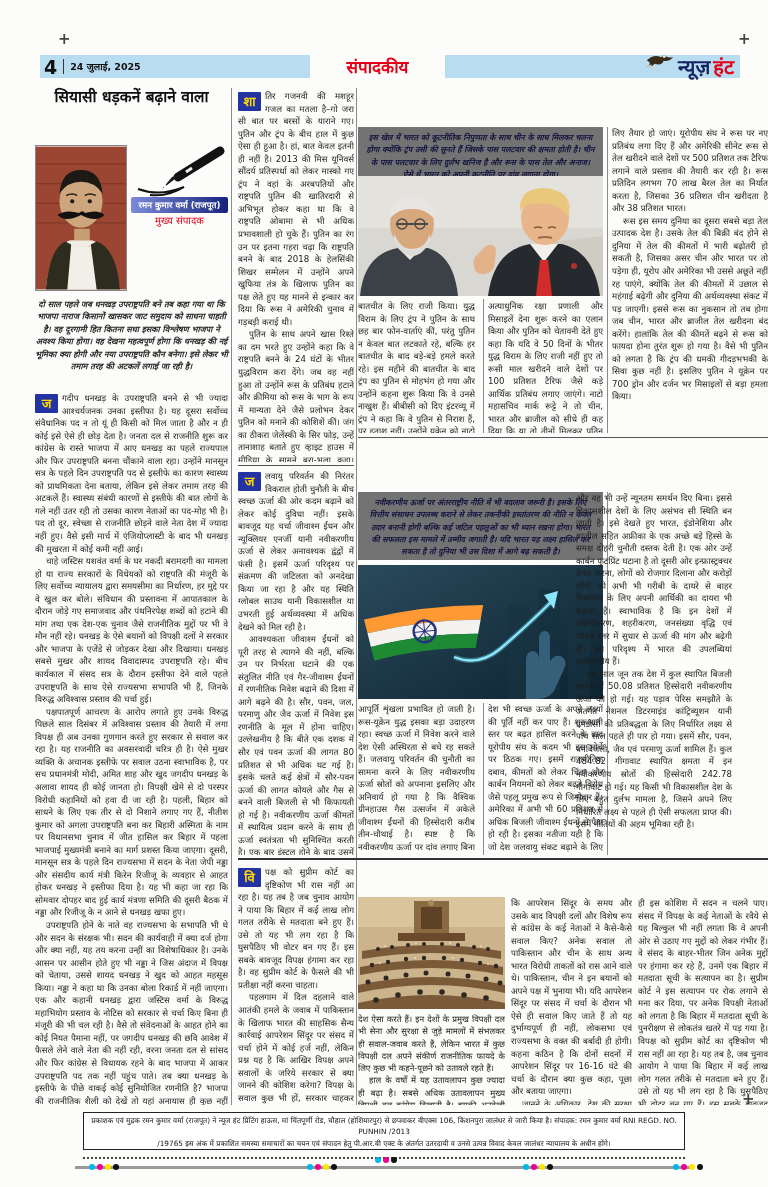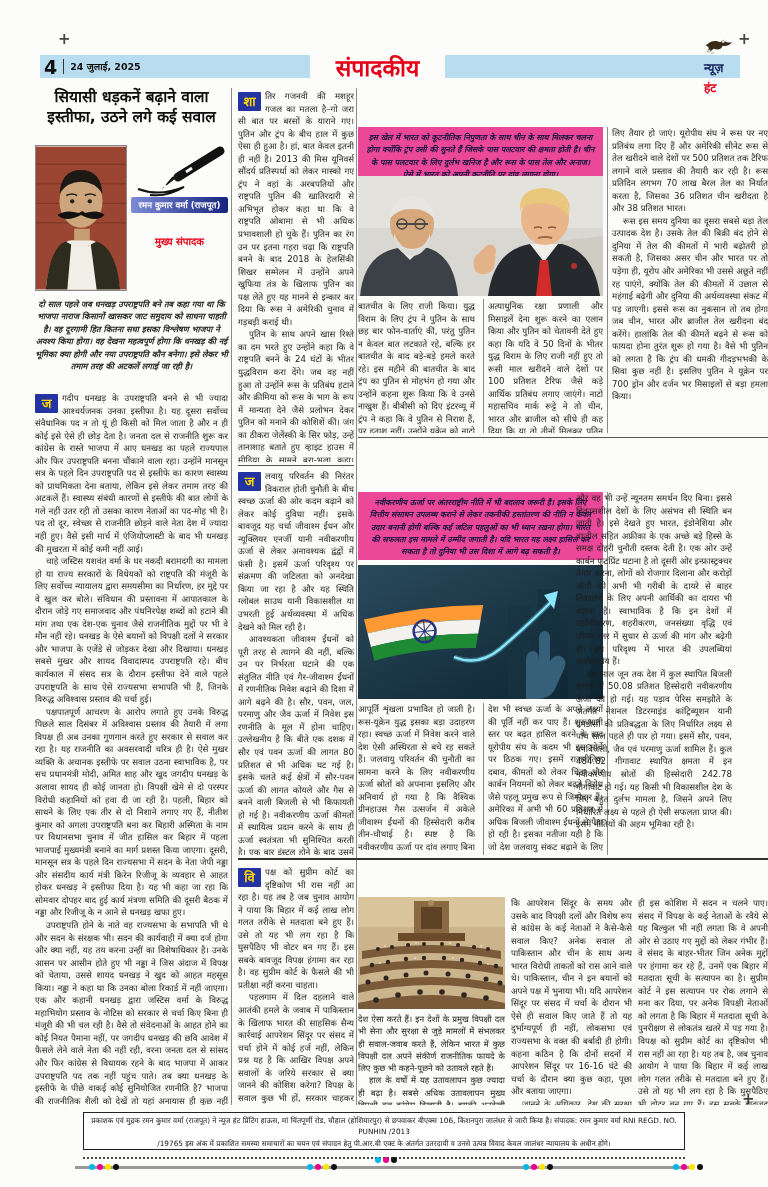--- a/index.html
+++ b/index.html
@@ -9,41 +9,41 @@
   .crop{position:absolute;font-size:15px;color:#444;font-weight:bold;}
   
   #hdr{left:40px;top:55px;width:700px;height:23px;display:flex;align-items:stretch;}
   .hseg{background:#b9ddF0;display:flex;align-items:center;}
   .hseg.blue1{width:270px;}
   .hseg.white{background:#fcfcfa;width:135px;justify-content:center;}
   .hseg.blue2{flex:1;justify-content:flex-end;padding-right:6px;}
   #pgnum{font-size:19px;font-weight:800;color:#101010;padding:0 6px 0 4px;}
   .hdiv{width:1px;height:15px;background:#333;margin-right:6px;}
   #pdate{font-size:9.5px;font-weight:700;color:#101010;}
-  #section{font-size:23px;font-weight:800;color:#e50019;}
-  .brand{display:flex;gap:3px;font-weight:800;font-size:12px;flex-direction:column;}
+  #section{font-size:17px;font-weight:800;color:#e50019;}
+  .brand{display:flex;gap:3px;font-weight:800;font-size:20px;}
   .brand .b1{color:#15235f;}
   .brand .b2{color:#e50019;}
   
   .col{position:absolute;overflow:hidden;text-align:justify;font-size:8.6px;line-height:1.46;color:#1d1d1d;}
   .col p{margin:0;text-indent:11px;}
   .col p.first{text-indent:0;}
   .dcap{float:left;background:#2333a2;color:#ffd900;font-weight:800;font-size:13px;line-height:19px;text-align:center;min-width:19px;height:19px;padding:0 2px;margin:2px 4px 0 0;border-radius:1px;}
   .headline{position:absolute;font-weight:800;color:#101010;white-space:nowrap;overflow:hidden;text-align:center;letter-spacing:-0.3px;}
-  .introbox{position:absolute;background:#ec4899;color:#14143f;font-weight:700;font-style:italic;text-align:center;font-size:7.9px;line-height:1.55;padding:5px 8px;box-sizing:border-box;overflow:hidden;}
+  .introbox{position:absolute;background:#737373;color:#14143f;font-weight:700;font-style:italic;text-align:center;font-size:7.9px;line-height:1.55;padding:5px 8px;box-sizing:border-box;overflow:hidden;}
   .vrule{position:absolute;width:1px;background:#8a8a8a;}
   .hrule{position:absolute;height:1px;background:#555;}
   .hrule.bold{height:2px;background:#333;}
   
   #lh{left:35px;top:87px;width:193px;font-size:15.5px;font-weight:800;line-height:1.32;text-align:center;color:#101010;}
   #lphoto-row{left:35px;top:145px;width:193px;height:148px;display:flex;}
   #editorpic{width:92px;height:146px;border:1px solid #888;box-sizing:border-box;}
   #lp-right{flex:1;display:flex;flex-direction:column;align-items:center;padding-left:4px;}
   #ribbon{width:100%;background:linear-gradient(90deg,#7c8bd8,#16247e);color:#ffffff;font-size:8.6px;font-weight:700;text-align:center;padding:2px 0;border-radius:2px;box-sizing:border-box;}
-  #role{color:#e50019;font-size:10px;font-weight:700;margin-top:21px;}
+  #role{color:#e50019;font-size:10px;font-weight:400;margin-top:0;}
   #lintro{left:35px;top:298px;width:193px;font-size:8.2px;font-weight:700;font-style:italic;line-height:1.52;text-align:center;color:#2a2a2a;position:absolute;}
   
   #imprint{left:83px;top:1112px;width:602px;height:38px;border:1.2px solid #222;box-sizing:border-box;font-size:7.3px;line-height:1.55;text-align:center;padding:2px 6px;color:#111;background:#fff;overflow:hidden;}
   #dashes{left:83px;top:1157px;width:602px;border-top:2px dotted #444;position:absolute;}
   #regline{left:75px;top:1166px;width:618px;height:3px;background:#999;position:absolute;}
   .regdots{position:absolute;top:-2px;display:flex;gap:2px;}
   .regdots i{width:6px;height:6px;border-radius:50%;display:block;}
   svg{display:block;}
 </style>
 </head>
@@ -73,21 +73,20 @@
           <rect x="10" y="23" width="6" height="4" fill="#d8d4ca" transform="rotate(-10 13 25)"></rect>
         </svg>
         <span class="b1">न्यूज़</span>
         <span class="b2">हंट</span>
       </span>
     </div>
   </div>
 
   <div id="lh" class="abs">
     <div>सियासी धड़कनें बढ़ाने वाला</div>
-    <div>इस्तीफा, उठने लगे कई सवाल</div>
   </div>
 
   <div id="lphoto-row" class="abs">
     <svg id="editorpic" viewBox="0 0 92 146">
       <rect width="92" height="146" fill="#9a4632"></rect>
       <g stroke="#7c3423" stroke-width="1">
         <line x1="0" y1="18" x2="92" y2="18"></line>
           <line x1="0" y1="38" x2="92" y2="38"></line>
         <line x1="0" y1="58" x2="92" y2="58"></line>
           <line x1="0" y1="78" x2="92" y2="78"></line>

